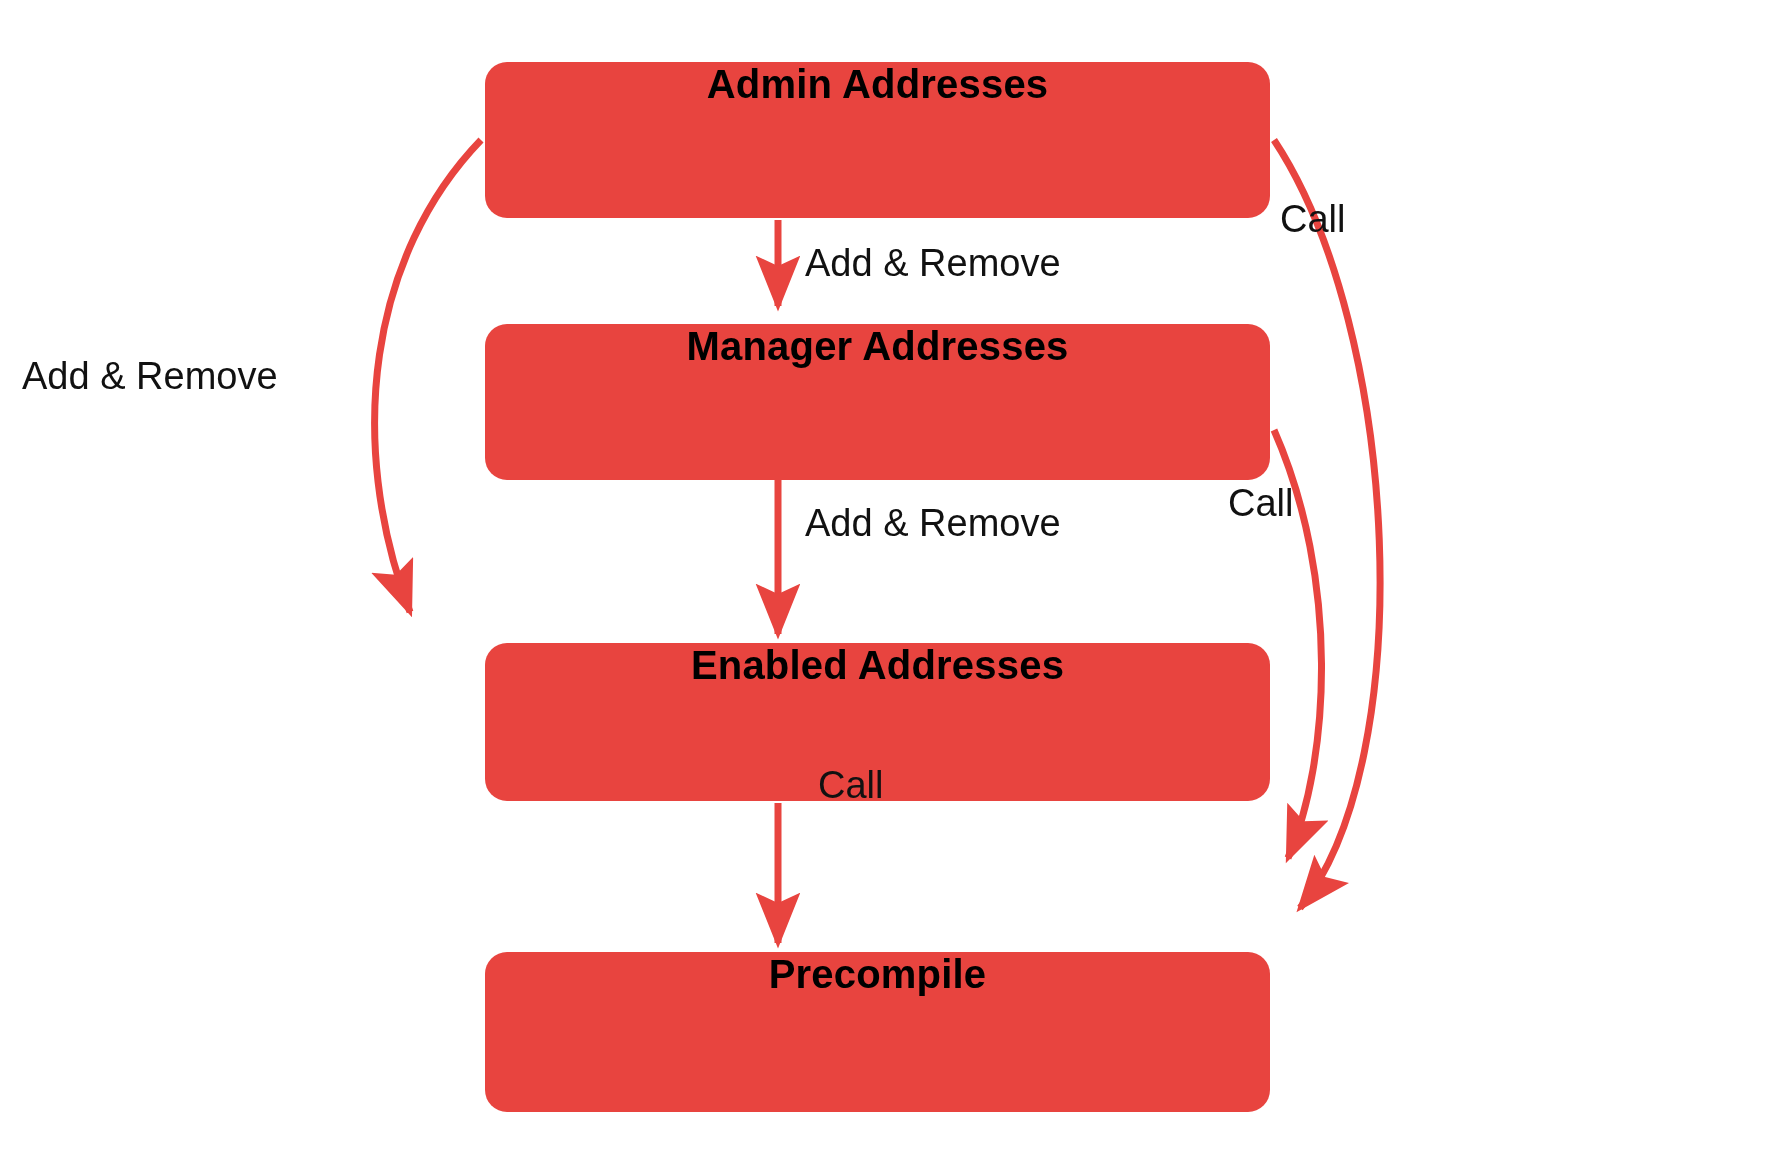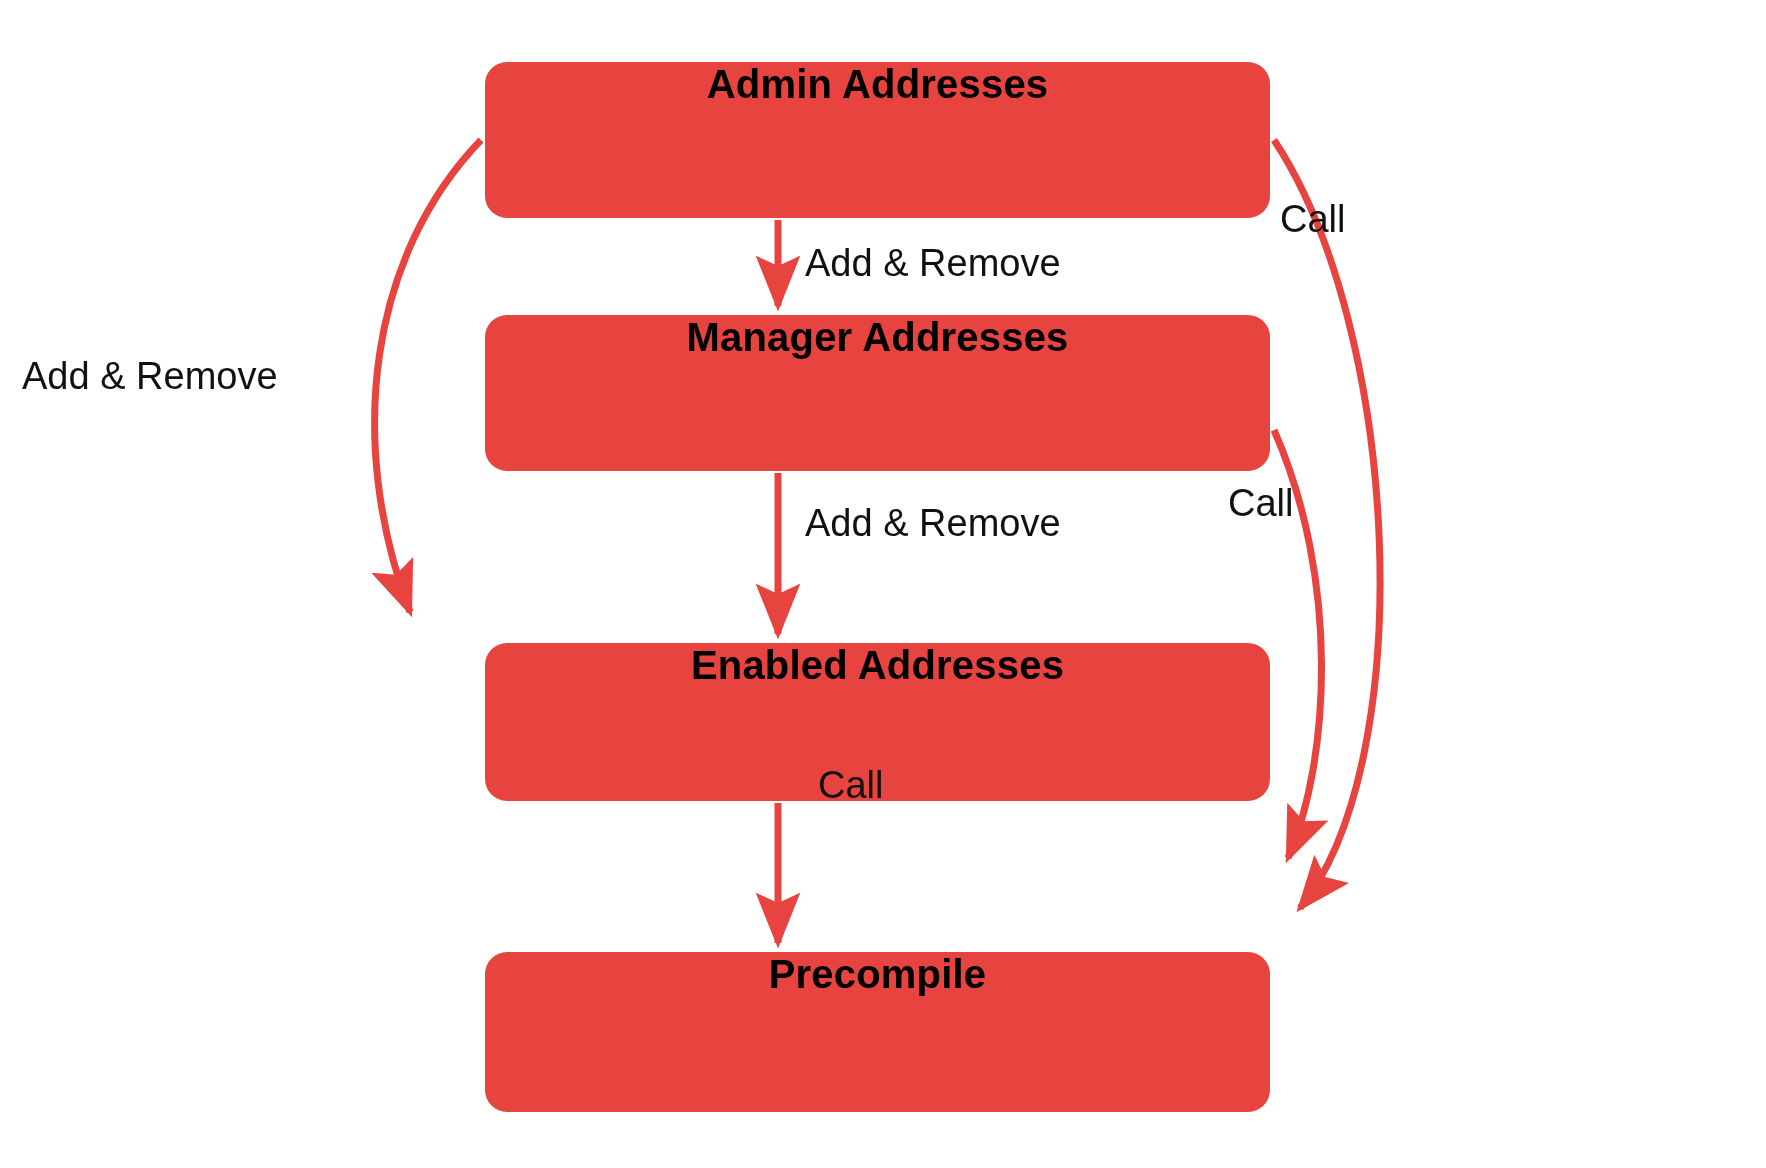--- a/index.html
+++ b/index.html
@@ -50,21 +50,21 @@
 
     <path d="M1274,140 C1400,330 1420,760 1300,908" fill="none" stroke="#e8443f" stroke-width="7" marker-end="url(#ah)"></path>
 
     <path d="M1274,430 C1340,580 1330,760 1288,858" fill="none" stroke="#e8443f" stroke-width="7" marker-end="url(#ah)"></path>
   </svg>
 
   <div class="node" style="left:485px;top:62px;width:785px;height:156px;">
     <span>Admin Addresses</span>
   </div>
 
-  <div class="node" style="left:485px;top:315px;width:785px;height:156px;">
+  <div class="node" style="left:485px;top:324px;width:785px;height:156px;">
     <span>Manager Addresses</span>
   </div>
 
   <div class="node" style="left:485px;top:643px;width:785px;height:158px;">
     <span>Enabled Addresses</span>
   </div>
 
   <div class="node" style="left:485px;top:952px;width:785px;height:160px;">
     <span>Precompile</span>
   </div>

